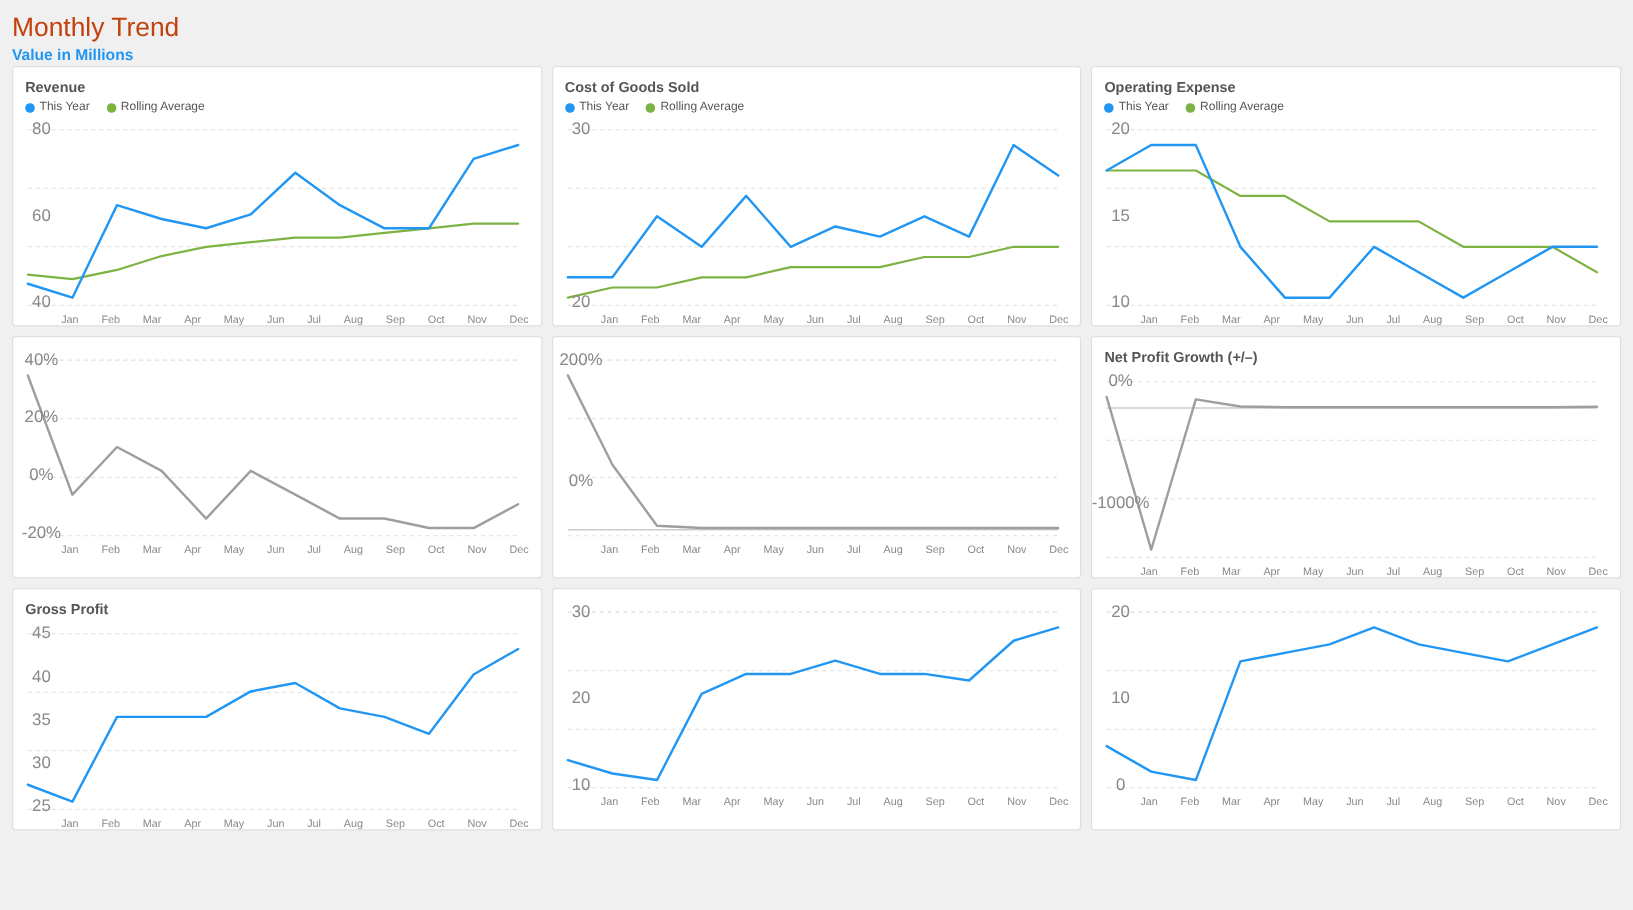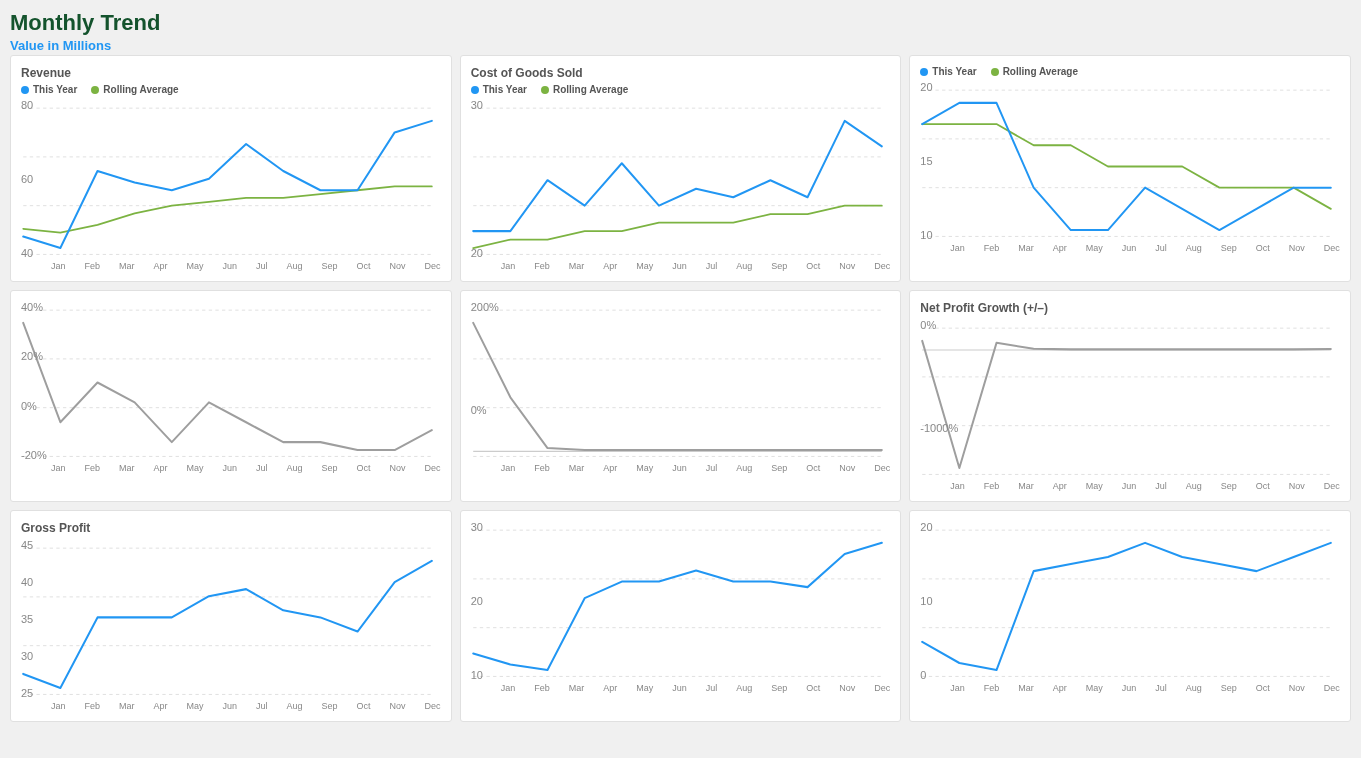--- a/index.html
+++ b/index.html
@@ -5,60 +5,59 @@
     * { box-sizing: border-box; margin: 0; padding: 0; }
     body {
       background: #f0f0f0;
       font-family: Arial, sans-serif;
       font-size: 12px;
       color: #333;
       padding: 10px;
     }
     h1.page-title {
       font-size: 22px;
-      font-weight: 700;
-      color: #14532d;
+      font-weight: 400;
+      color: #c2410c;
       margin-bottom: 2px;
     }
     .subtitle {
       font-size: 13px;
       color: #2196F3;
       font-weight: 600;
       margin-bottom: 2px;
     }
     .grid {
       display: grid;
       grid-template-columns: repeat(3, 1fr);
       gap: 8px;
     }
     .chart-card {
       background: #fff;
       border: 1px solid #e0e0e0;
       border-radius: 3px;
-      padding: 10px 10px 10px 10px;
+      padding: 10px 10px 0 10px;
     }
     .chart-title {
       font-size: 12px;
       font-weight: 600;
       color: #555;
       margin-bottom: 4px;
     }
     .legend {
       display: flex;
       gap: 14px;
       margin-bottom: 4px;
       align-items: center;
     }
     .legend-item {
       display: flex;
       align-items: center;
       gap: 4px;
       font-size: 10px;
       color: #555;
-      font-weight: bold;
     }
     .legend-dot {
       width: 8px;
       height: 8px;
       border-radius: 50%;
       display: inline-block;
     }
     .chart-container {
       position: relative;
       width: 100%;
@@ -73,23 +72,23 @@
     }
     .y-axis-area {
       position: absolute;
       left: 0;
       top: 0;
       bottom: 0;
       width: 30px;
       display: flex;
       flex-direction: column;
       justify-content: space-between;
-      align-items: flex-start;
+      align-items: center;
       padding-right: 3px;
-      font-size: 11px;
+      font-size: 14px;
       color: #888;
     }
   </style>
 </head>
 <body>
 
 <h1 class="page-title">Monthly Trend</h1>
 <p class="subtitle">Value in Millions</p>
 
 <div class="grid" id="charts-grid">
@@ -165,20 +164,21 @@
         <span>Jun</span>
         <span>Jul</span>
         <span>Aug</span>
         <span>Sep</span>
         <span>Oct</span>
         <span>Nov</span>
         <span>Dec</span>
       </div>
     </div>
     <div class="chart-card">
+      <div class="chart-title">Operating Expense</div>
       <div class="legend">
         <span class="legend-item">
           <span class="legend-dot" style="background: rgb(33, 150, 243);"></span>
           <span>This Year</span>
         </span>
         <span class="legend-item">
           <span class="legend-dot" style="background: rgb(124, 179, 66);"></span>
           <span>Rolling Average</span>
         </span>
       </div>

